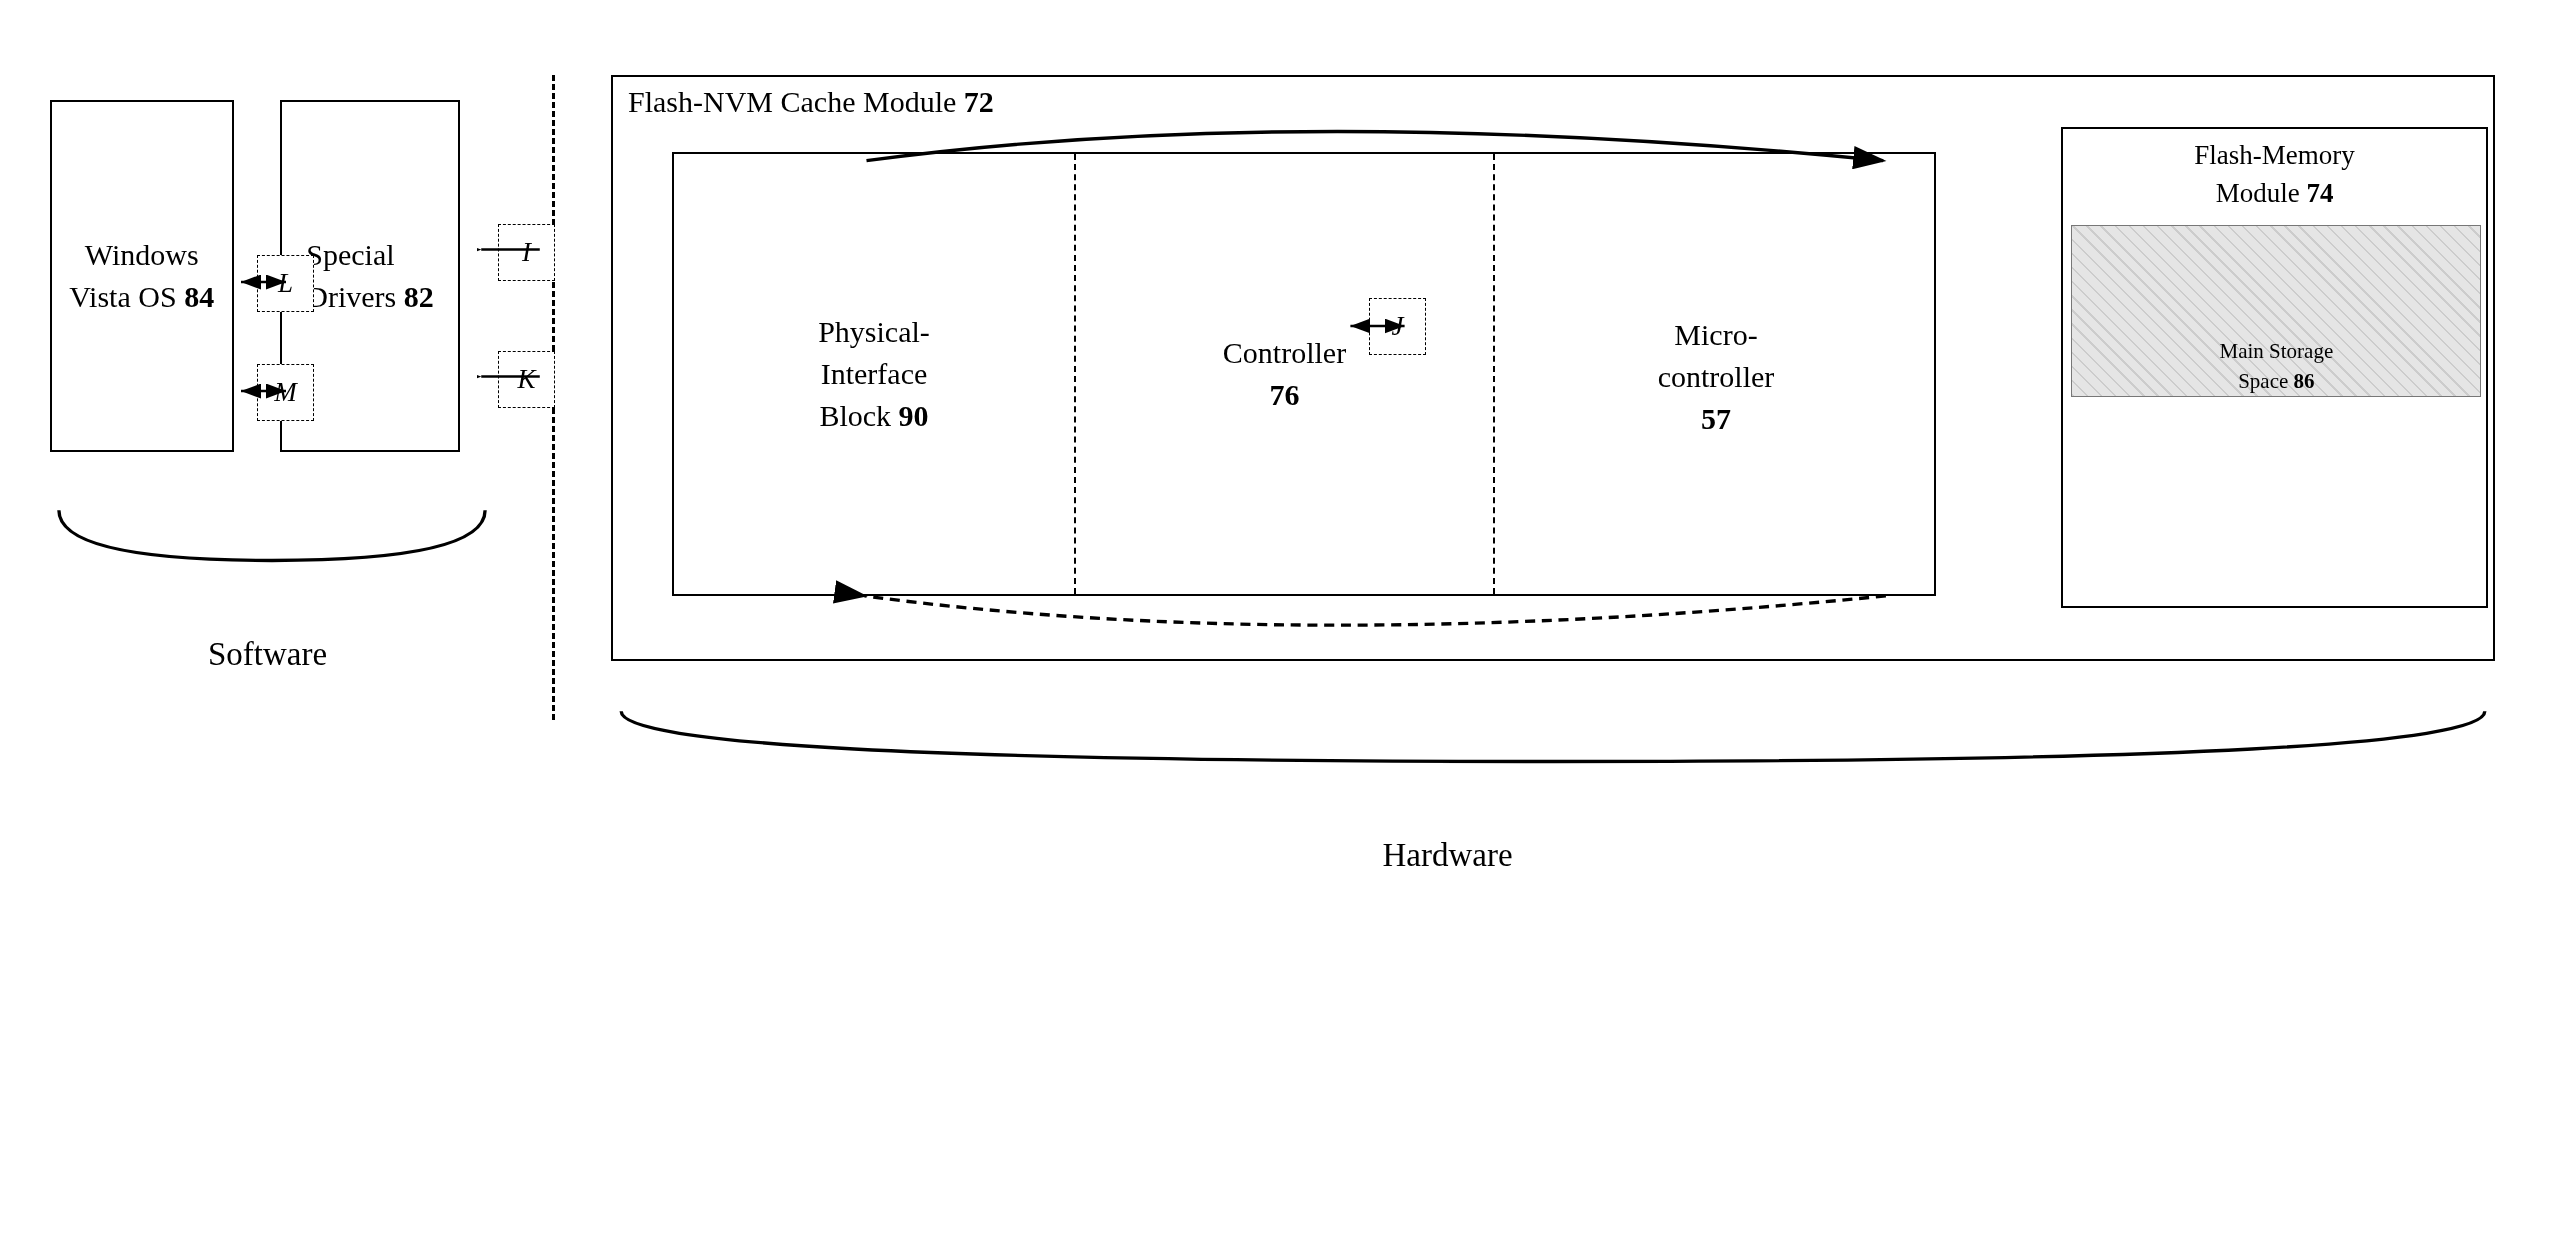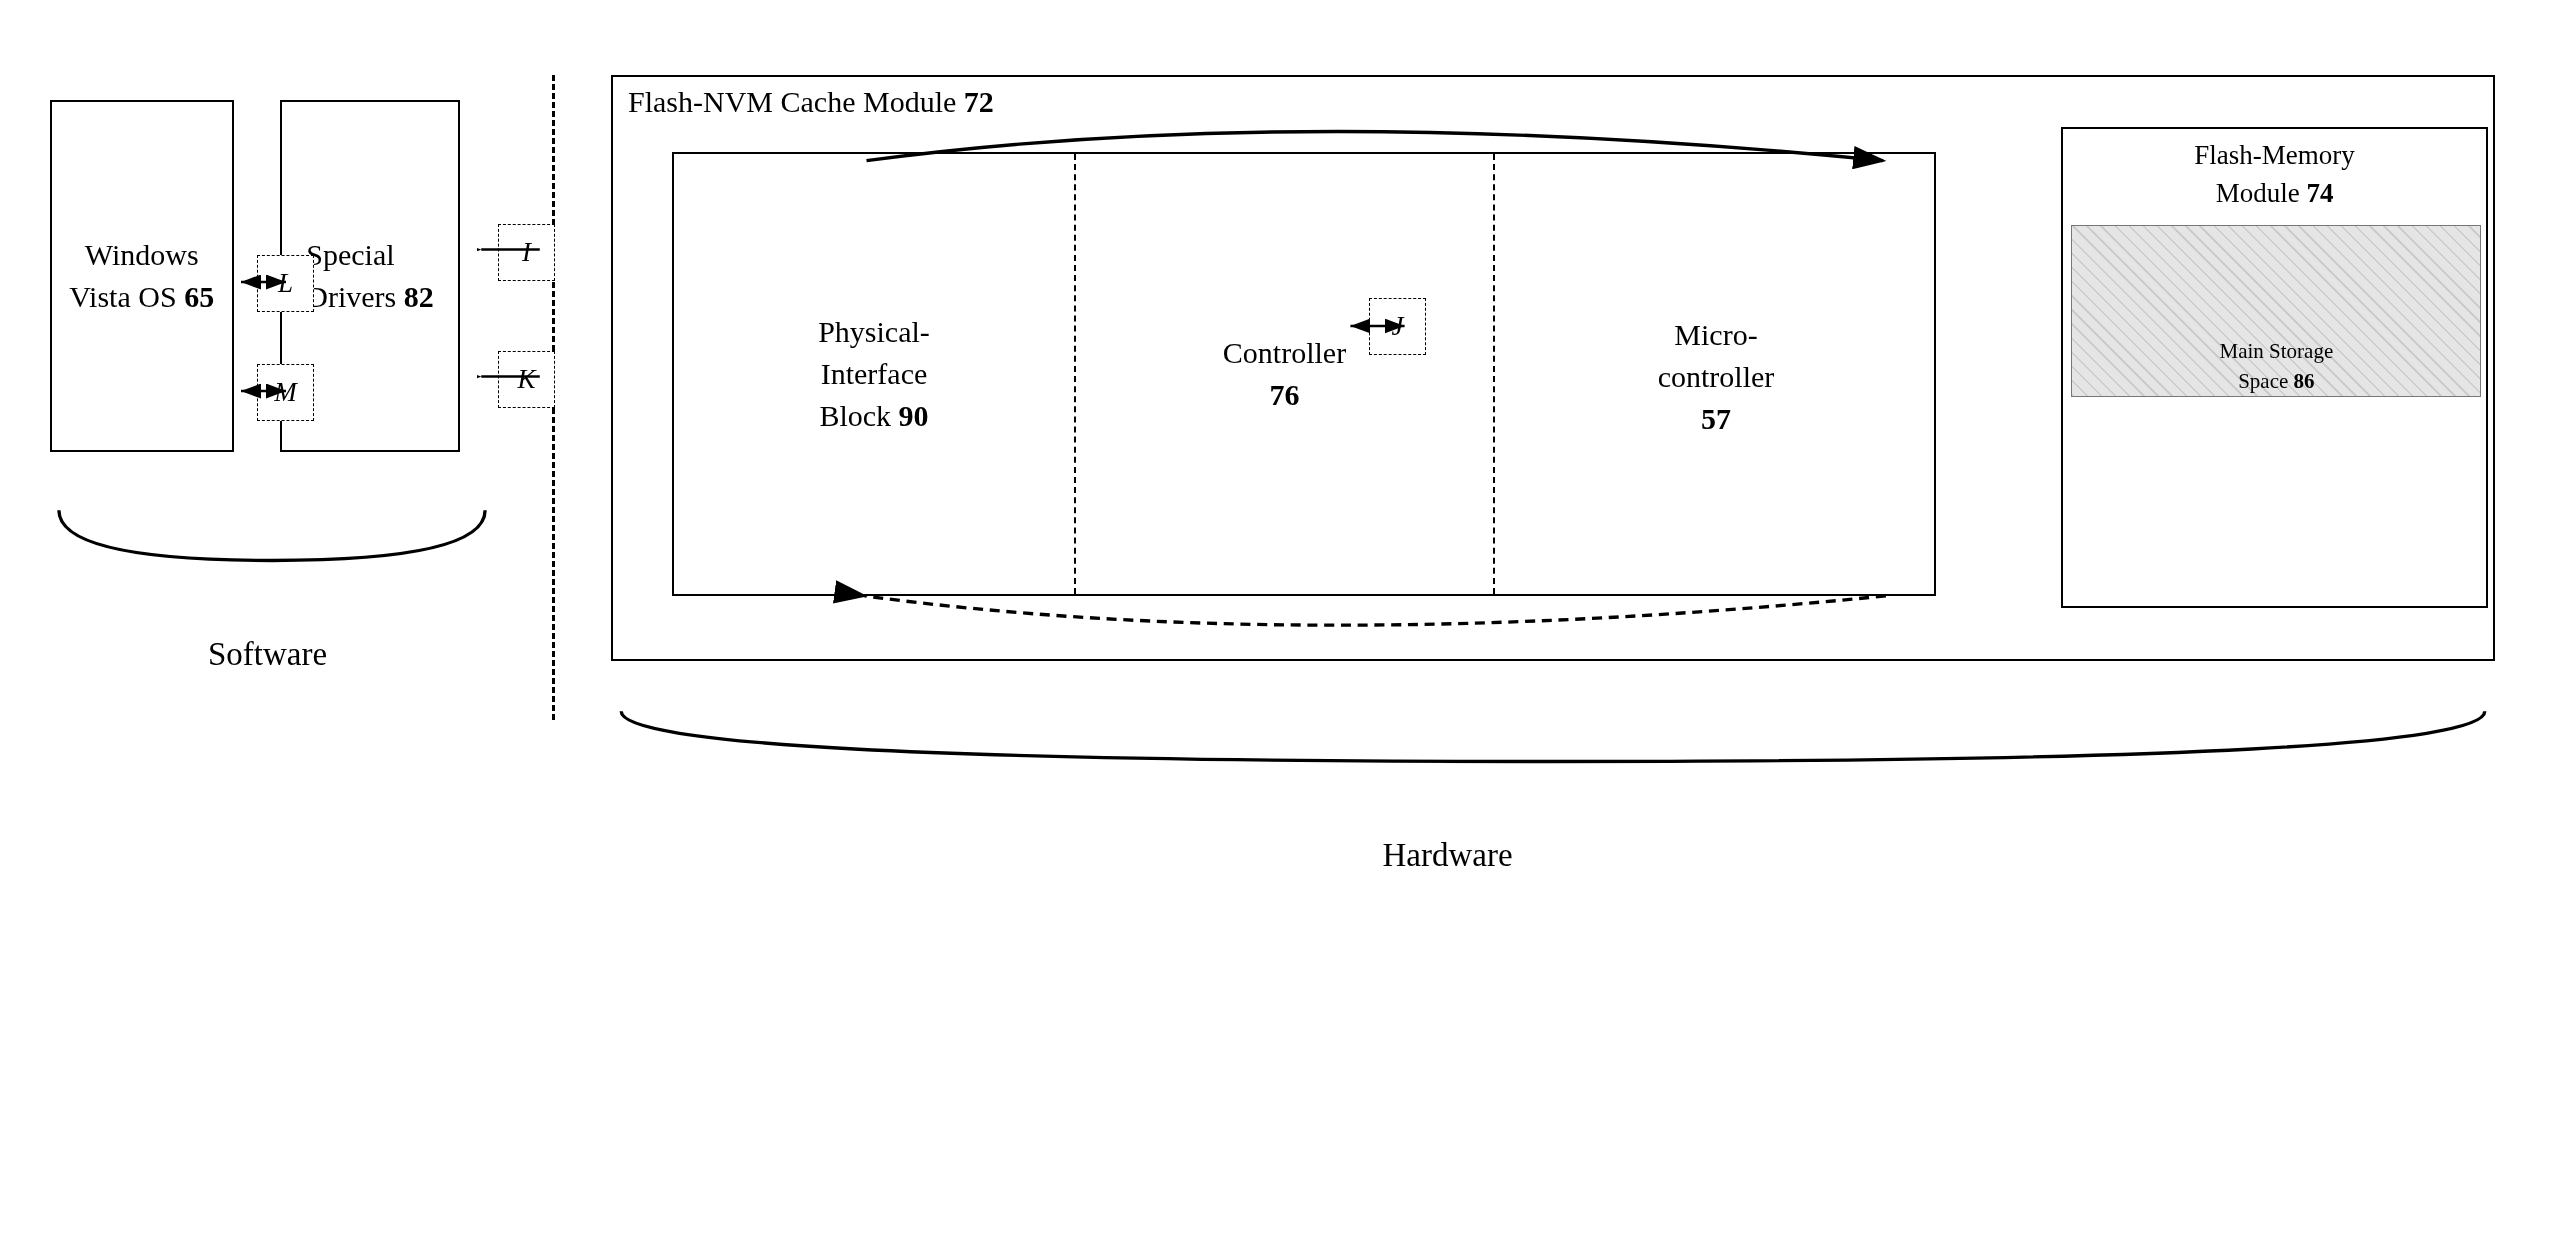--- a/index.html
+++ b/index.html
@@ -53,21 +53,21 @@
     .bold { font-weight: bold; }
   </style>
 </head>
 <body>
 
 <div class="diagram-container">
 
   <div class="windows-box" style="left:16.7px; top:67px; position:absolute; width:184px; height:352px; border:2.5px solid #000; display:flex; align-items:center; justify-content:center; text-align:center; font-size:30px; line-height:1.4;">
     <div>
       <span>Windows</span><br>
-      <span>Vista OS </span><span class="bold">65</span>
+      <span>Vista OS </span><span class="bold">84</span>
     </div>
   </div>
 
   <div style="position:absolute; left:247px; top:67px; width:180px; height:352px; border:2.5px solid #000; display:flex; align-items:center; justify-content:center; text-align:left; font-size:30px; line-height:1.4;">
     <div>
       <span>Special</span><br>
       <span>Drivers </span><span class="bold">82</span>
     </div>
   </div>
 

